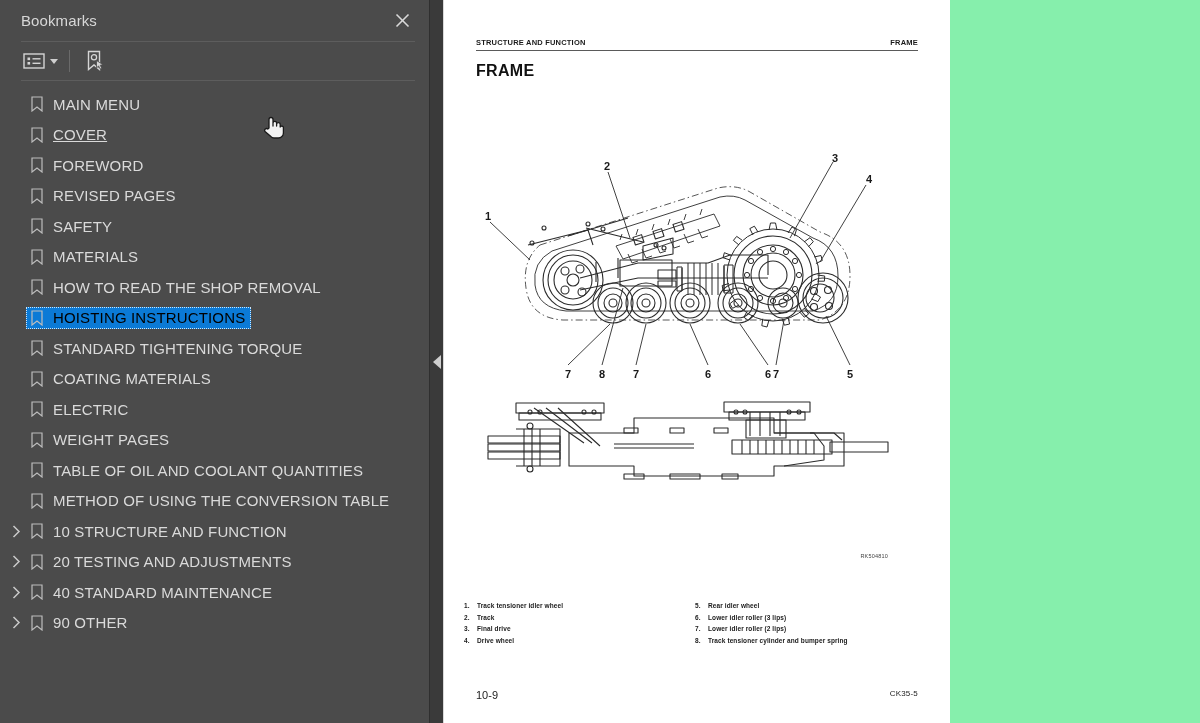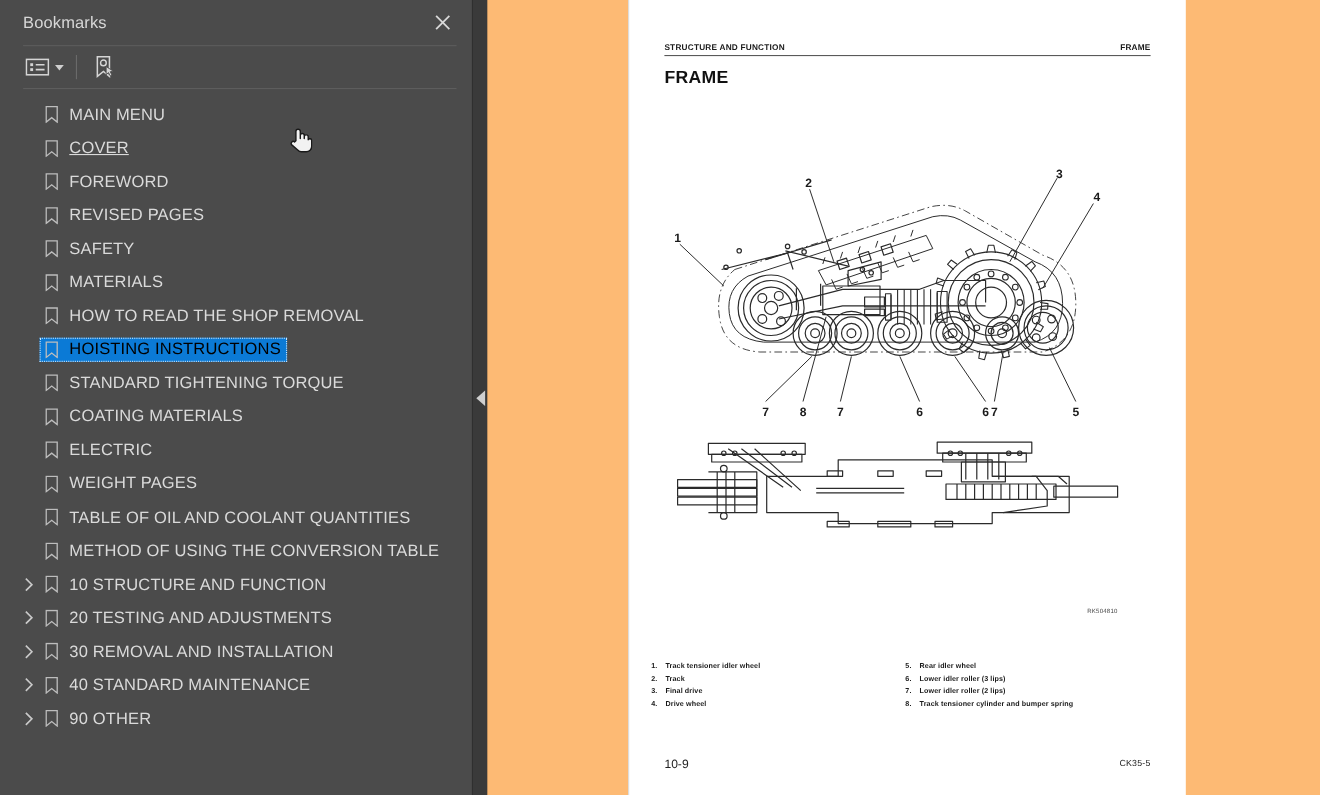--- a/index.html
+++ b/index.html
@@ -57,21 +57,21 @@
     border-top: 5px solid #cfcfcf;
   }
 
   #bookmark-list {
     flex: 1; overflow: hidden;
     padding-top: 8px;
   }
   .bm-row {
     display: flex; align-items: center;
     height: 30.5px;
-    padding-left: 16px;
+    padding-left: 6px;
     cursor: pointer;
     position: relative;
   }
   .bm-twisty {
     width: 20px; height: 30px; flex: none;
     display: flex; align-items: center; justify-content: center;
     color: #c9c9c9;
   }
   .bm-icon {
     width: 22px; flex: none;
@@ -105,22 +105,22 @@
     position: absolute; left: 3px; top: 355px;
     width: 0; height: 0;
     border-top: 7px solid transparent;
     border-bottom: 7px solid transparent;
     border-right: 8px solid #cfcfcf;
     cursor: pointer;
   }
 
   
   #viewer {
-    flex: 1; height: 723px; background: #fdba74;
-    position: relative; display: flex; justify-content: center; padding-left: 16px;
+    flex: 1; height: 723px; background: #86efac;
+    position: relative; display: flex; justify-content: flex-start;
   }
   #page {
     width: 507px; height: 723px; background: #ffffff;
     position: relative;
     margin-right: 10px;
     border-left: 1px solid #d9d9d9;
     overflow: hidden;
   }
   #page-inner { position: absolute; inset: 0; padding: 0 32px; }
 
@@ -390,35 +390,20 @@
               <path d="M1.5 1 L7 6.5 L1.5 12" fill="none" stroke="currentColor" stroke-width="1.5"></path>
             </svg>
           </div>
           <div class="bm-hit">
             <div class="bm-icon">
               <svg width="12" height="16" viewBox="0 0 12 16">
                 <path d="M1 1 h10 v14 l-5 -4 l-5 4 z" fill="none" stroke="currentColor" stroke-width="1.2"></path>
               </svg>
             </div>
             <span class="bm-label">20 TESTING AND ADJUSTMENTS</span>
-          </div>
-        </div>
-        <div class="bm-row">
-          <div class="bm-twisty">
-            <svg width="9" height="13" viewBox="0 0 9 13">
-              <path d="M1.5 1 L7 6.5 L1.5 12" fill="none" stroke="currentColor" stroke-width="1.5"></path>
-            </svg>
-          </div>
-          <div class="bm-hit">
-            <div class="bm-icon">
-              <svg width="12" height="16" viewBox="0 0 12 16">
-                <path d="M1 1 h10 v14 l-5 -4 l-5 4 z" fill="none" stroke="currentColor" stroke-width="1.2"></path>
-              </svg>
-            </div>
-            <span class="bm-label">30 REMOVAL AND INSTALLATION</span>
           </div>
         </div>
         <div class="bm-row">
           <div class="bm-twisty">
             <svg width="9" height="13" viewBox="0 0 9 13">
               <path d="M1.5 1 L7 6.5 L1.5 12" fill="none" stroke="currentColor" stroke-width="1.5"></path>
             </svg>
           </div>
           <div class="bm-hit">
             <div class="bm-icon">

